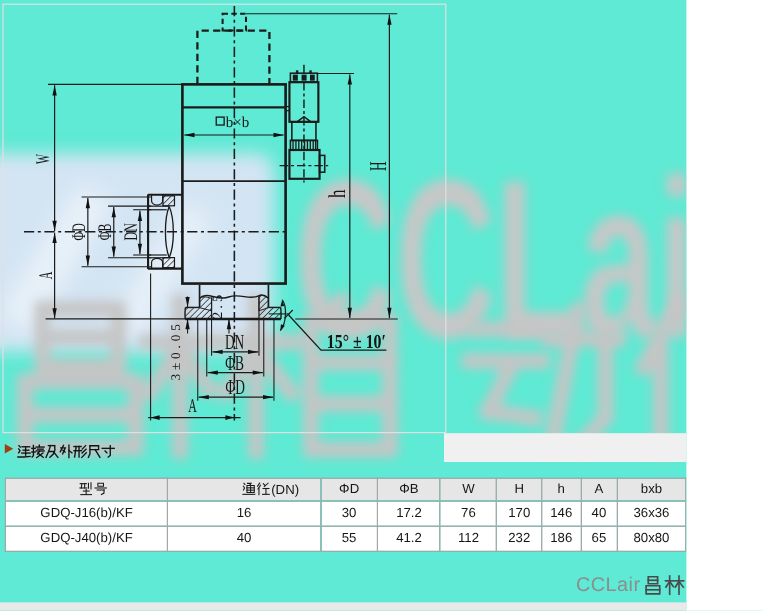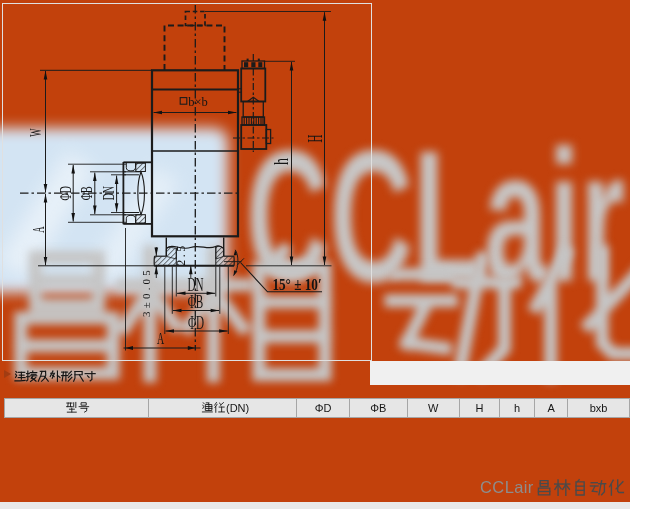--- a/index.html
+++ b/index.html
@@ -1,16 +1,16 @@
 <!DOCTYPE html>
 <html><head>
 <meta charset="utf-8">
 <style>
   html,body{margin:0;padding:0;}
-  #page{position:relative;width:630px;height:509px;background:#c2410c;overflow:hidden;
+  #page{position:relative;width:572px;height:509px;background:#5eead4;overflow:hidden;
         font-family:"Liberation Sans",sans-serif;text-decoration:underline;}
   .abs{position:absolute;}
   #wm-blue{left:-28px;top:128px;width:256px;height:165px;background:#d3e4f3;
            border-radius:14px;filter:blur(7px);}
   #wm-svg{left:0;top:0;}
   #frame{left:2px;top:3px;width:368px;height:356px;border:1px solid #e0e0e0;}
   #sec{left:4px;top:367px;width:300px;height:14px;font-size:12px;font-weight:bold;color:#111;}
   #sec .tri{display:inline-block;width:0;height:0;border-left:7px solid #a23c12;
             border-top:4.5px solid transparent;border-bottom:4.5px solid transparent;margin-right:6px;}
   #tbl{left:4px;top:398px;border-collapse:collapse;table-layout:fixed;
@@ -341,20 +341,42 @@
           <td></td>
           <td></td>
           <td>ΦD</td>
           <td>ΦB</td>
           <td>W</td>
           <td>H</td>
           <td>h</td>
           <td>A</td>
           <td>bxb</td>
         </tr>
+    <tr class="dr">
+          <td>GDQ-J16(b)/KF</td>
+          <td>16</td>
+          <td>30</td>
+          <td>17.2</td>
+          <td>76</td>
+          <td>170</td>
+          <td>146</td>
+          <td>40</td>
+          <td>36x36</td>
+        </tr>
+    <tr class="dr">
+          <td>GDQ-J40(b)/KF</td>
+          <td>40</td>
+          <td>55</td>
+          <td>41.2</td>
+          <td>112</td>
+          <td>232</td>
+          <td>186</td>
+          <td>65</td>
+          <td>80x80</td>
+        </tr>
   </tbody>
     </table>
 
   <div class="abs" id="strip"></div>
 
   <svg class="abs" style="left:0;top:0" width="650" height="509" viewBox="0 0 650 509">
 
     <g stroke="#141414" stroke-width="0.105">
       <use href="#cj-lian" transform="translate(14.5,370.8) scale(10.9)"></use>
       <use href="#cj-jie" transform="translate(26.2,370.8) scale(10.9)"></use>

